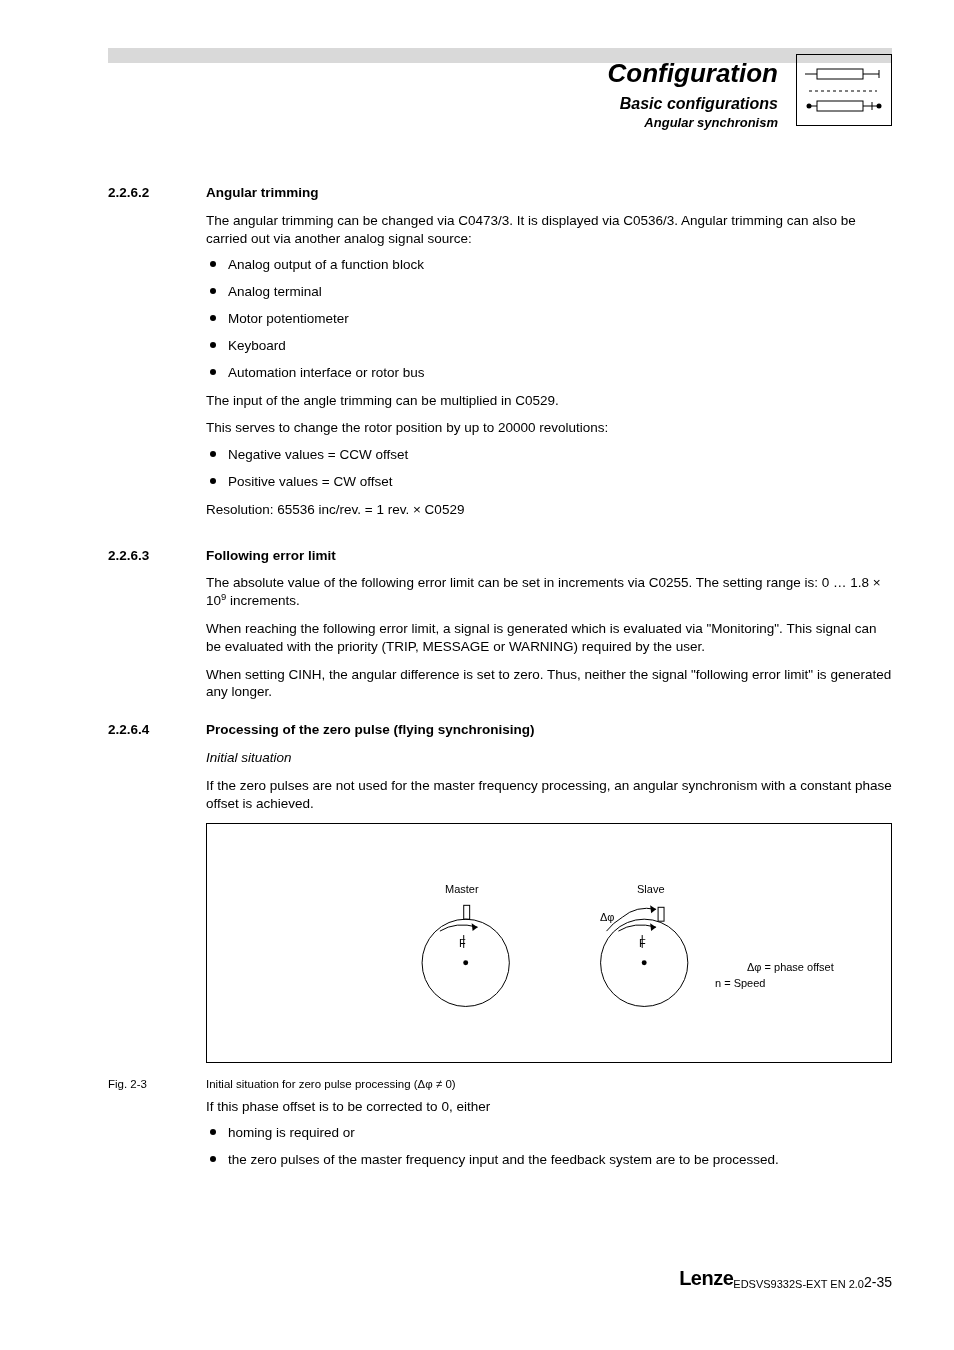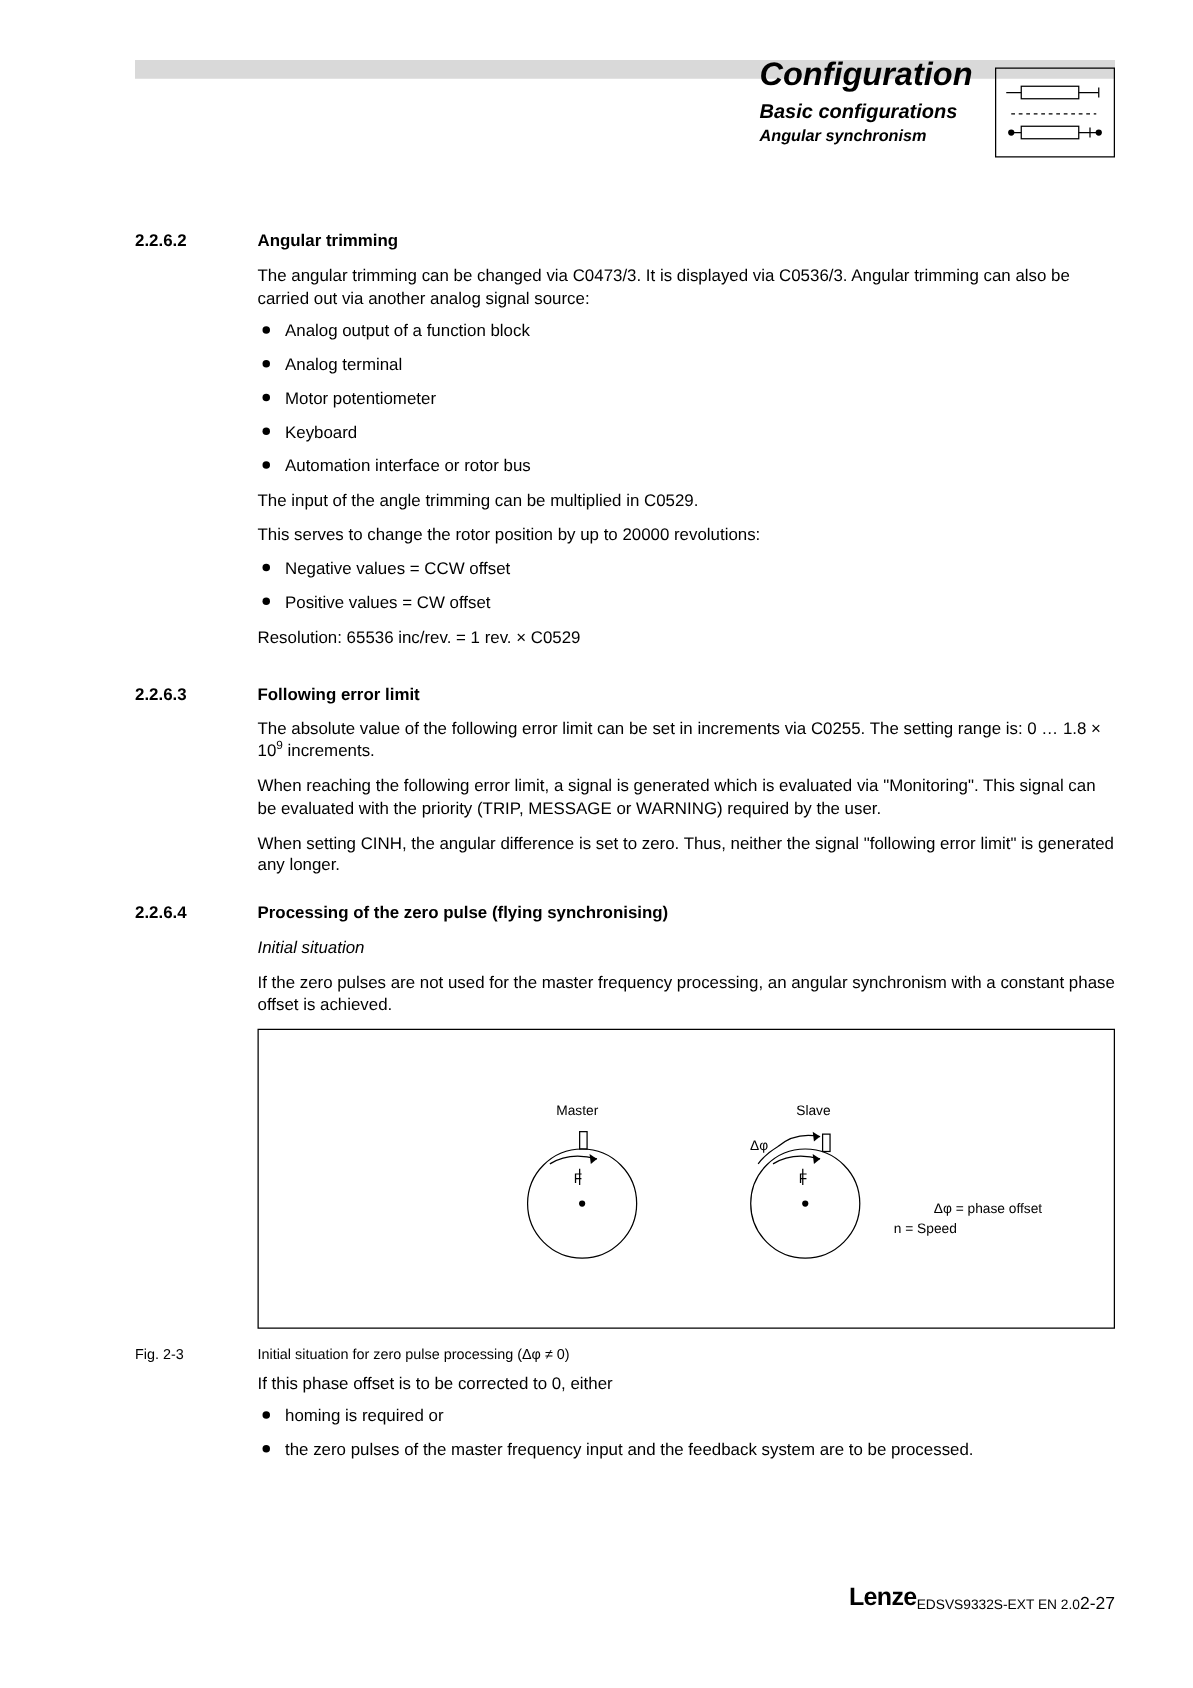--- a/index.html
+++ b/index.html
@@ -14,22 +14,23 @@
   .header-bar {
     position: absolute;
     top: 48px;
     left: 108px;
     right: 62px;
     height: 15px;
     background: #d9d9d9;
   }
   .header-titles {
     position: absolute;
-    top: 44px;
+    top: 58px;
     right: 176px;
+    text-align: right;
   }
   .header-titles .main { font-size: 26px; font-style: italic; font-weight: bold; }
   .header-titles .sub1 { font-size: 16px; font-style: italic; font-weight: bold; margin-top: 6px; }
   .header-titles .sub2 { font-size: 13px; font-style: italic; font-weight: bold; margin-top: 2px; }
   .header-diagram {
     position: absolute;
     top: 54px;
     right: 62px;
     width: 96px;
     height: 72px;
@@ -194,14 +195,14 @@
       <li>homing is required or</li>
       <li>the zero pulses of the master frequency input and the feedback system are to be processed.</li>
     </ul>
   </div>
 
 </div>
 
 <div class="footer">
   <div class="brand">Lenze</div>
   <div class="docid">EDSVS9332S-EXT EN 2.0</div>
-  <div class="page">2-27</div>
+  <div class="page">2-35</div>
 </div>
 
 </body></html>

